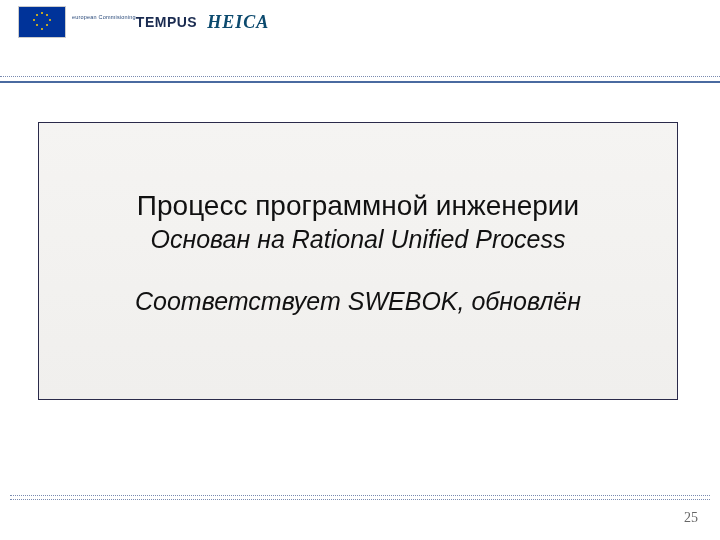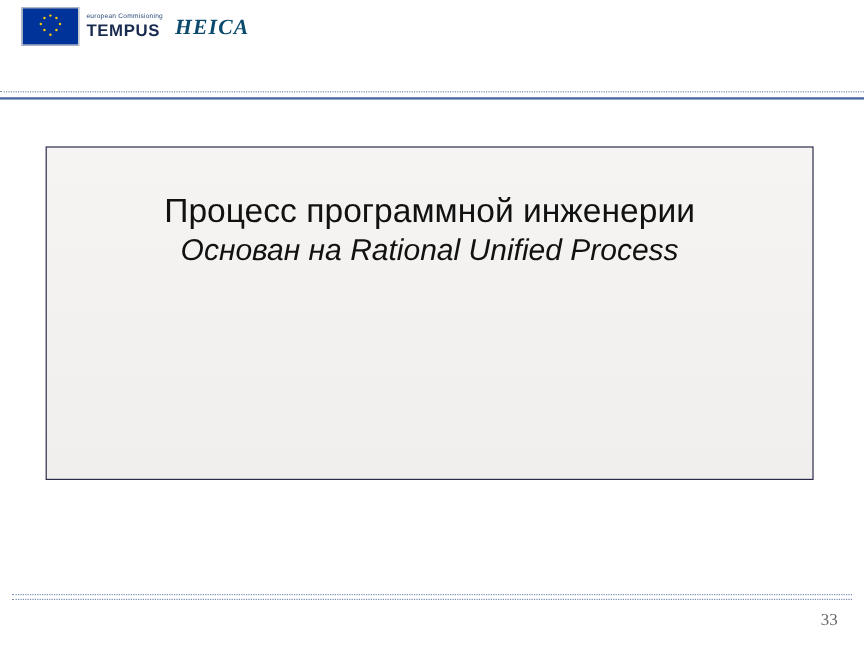--- a/index.html
+++ b/index.html
@@ -40,21 +40,21 @@
   .eu-flag .star-ring span {
     position: absolute;
     width: 2px;
     height: 2px;
     background: #ffcc00;
     border-radius: 50%;
   }
 
   .tempus-block {
     display: flex;
-    flex-direction: column;
+    flex-direction: row;
     line-height: 1;
   }
   .tempus-small {
     font-size: 5.5px;
     color: #2a4a7a;
     letter-spacing: 0.2px;
     margin-bottom: 1px;
   }
   .tempus-big {
     font-size: 14px;
@@ -85,21 +85,21 @@
 
   .content-box {
     position: absolute;
     left: 38px;
     top: 122px;
     width: 640px;
     height: 278px;
     border: 1px solid #2a2a4a;
     background: linear-gradient(to bottom, #f5f4f2 0%, #f0efed 100%);
     text-align: center;
-    padding-top: 35px;
+    padding-top: 65px;
     box-sizing: border-box;
   }
 
   .title-line {
     font-size: 28px;
     color: #111;
     line-height: 1.25;
   }
   .sub-line {
     font-style: italic;
@@ -152,17 +152,18 @@
   </div>
   <div class="heica">HEICA</div>
 </div>
 
 <div class="top-rule"></div>
 
 <div class="content-box">
   <div class="title-line">Процесс программной инженерии</div>
   <div class="sub-line">Основан на Rational Unified Process</div>
   <div class="spacer"></div>
+  <div class="sub-line">Соответствует SWEBOK, обновлён</div>
 </div>
 
 <div class="bottom-rule"></div>
 
-<div class="page-num">33</div>
+<div class="page-num">25</div>
 
 </body></html>

